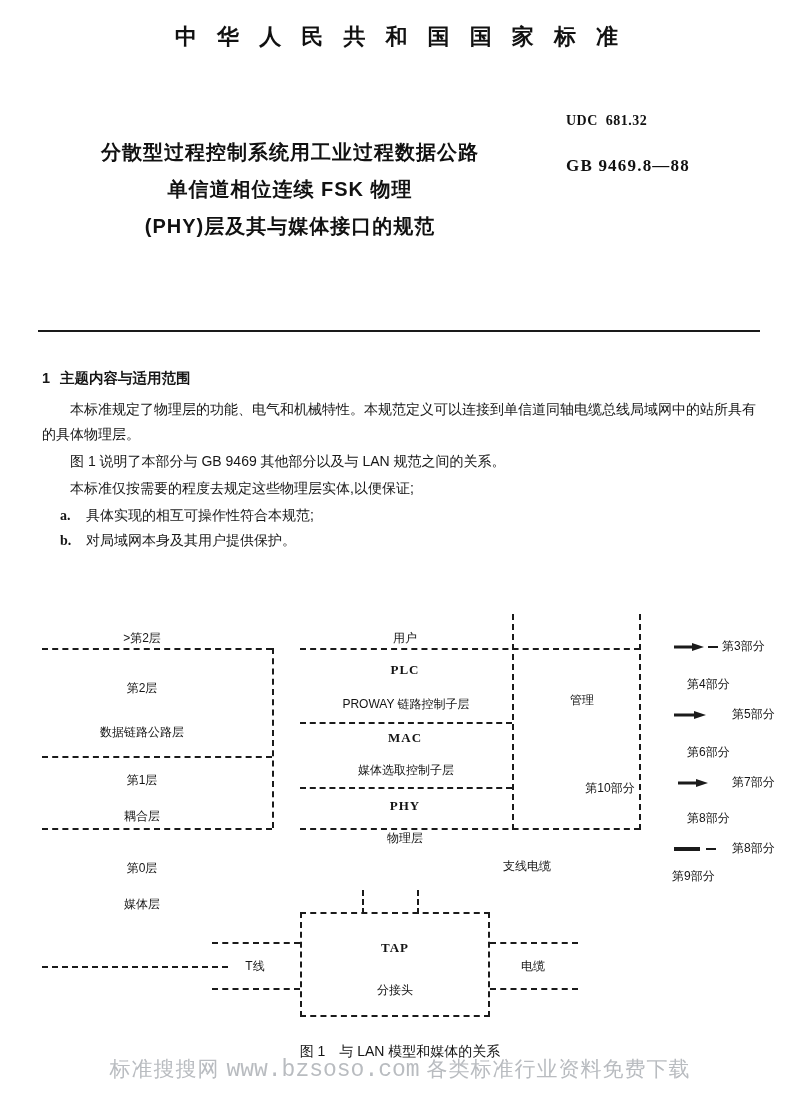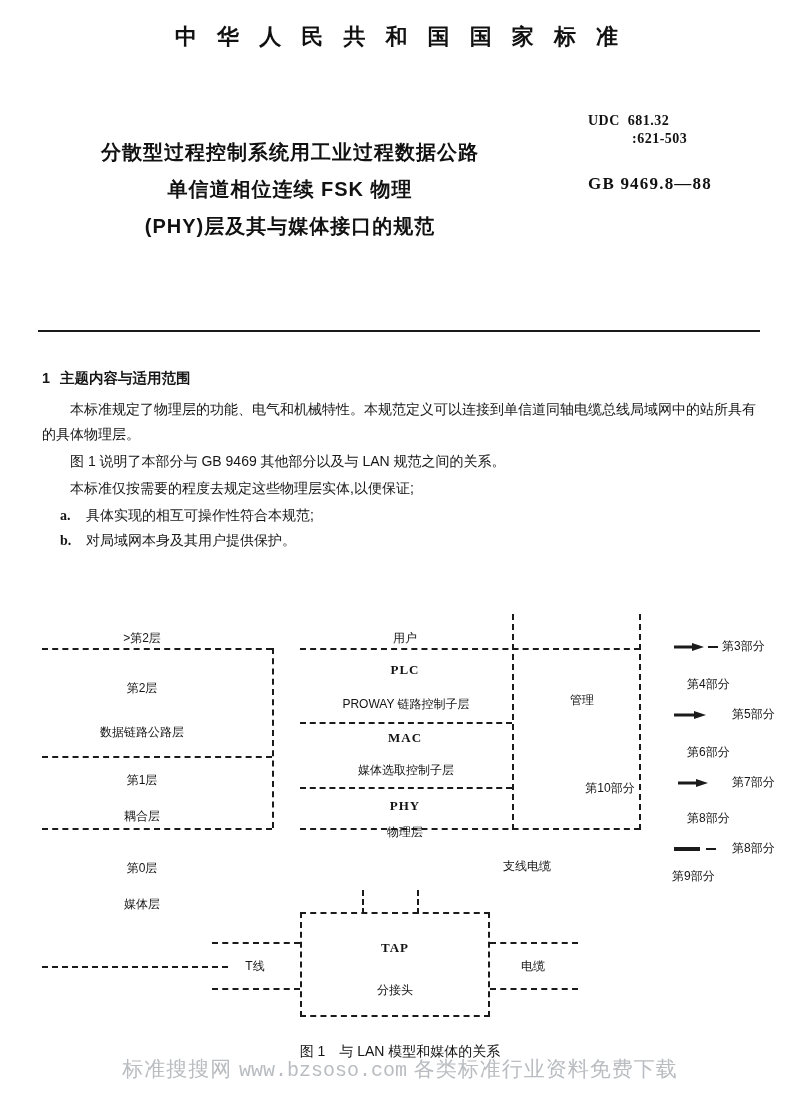--- a/index.html
+++ b/index.html
@@ -66,21 +66,21 @@
     font-family: "Liberation Sans", "DejaVu Sans", sans-serif;
     font-size: 20px;
     font-weight: bold;
     letter-spacing: 1px;
     line-height: 37px;
     color: #111;
   }
 
   .code-block {
     position: absolute;
-    left: 588px;
+    left: 566px;
     top: 112px;
     width: 200px;
     font-family: "Liberation Serif", "DejaVu Serif", serif;
     color: #111;
   }
   .udc-row {
     font-size: 14px;
     font-weight: bold;
     letter-spacing: 0.5px;
     line-height: 18px;
@@ -214,41 +214,40 @@
     top: 1055px;
     text-align: center;
     color: #b9bcc0;
     font-family: "Liberation Sans", "DejaVu Sans", sans-serif;
     font-size: 21px;
     letter-spacing: 1px;
     white-space: nowrap;
   }
   .footer .url {
     font-family: "Liberation Mono", "DejaVu Sans Mono", monospace;
-    font-size: 20px;
+    font-size: 23px;
     letter-spacing: 0px;
   }
 </style>
 </head>
 <body>
 
 <div id="page">
 
 
   <div class="national-standard layer">中 华 人 民 共 和 国 国 家 标 准</div>
 
   <div class="title-block layer">
     <div class="title-line">分散型过程控制系统用工业过程数据公路</div>
     <div class="title-line">单信道相位连续 FSK 物理</div>
     <div class="title-line">(PHY)层及其与媒体接口的规范</div>
   </div>
 
   <div class="code-block layer">
     <div class="udc-row">UDC  681.32</div>
-    <div class="udc-row" style="padding-left:44px;">:621-503</div>
     <div class="gb-row">GB 9469.8—88</div>
   </div>
 
 
   <div class="hrule"></div>
 
   <div class="body-text layer">
 
     <div class="sec-head">
       <span class="num">1</span><span>主题内容与适用范围</span>
@@ -293,21 +292,21 @@
     <div class="fig-lab" style="left:40px;  top:208px; width:120px;">耦合层</div>
     <div class="fig-lab" style="left:40px;  top:260px; width:120px;">第0层</div>
     <div class="fig-lab" style="left:40px;  top:296px; width:120px;">媒体层</div>
 
     <div class="fig-lab" style="left:288px; top:30px;  width:150px;">用户</div>
     <div class="fig-lab mono" style="left:288px; top:62px;  width:150px;">PLC</div>
     <div class="fig-lab" style="left:258px; top:96px;  width:212px;">PROWAY 链路控制子层</div>
     <div class="fig-lab mono" style="left:288px; top:130px; width:150px;">MAC</div>
     <div class="fig-lab" style="left:258px; top:162px; width:212px;">媒体选取控制子层</div>
     <div class="fig-lab mono" style="left:288px; top:198px; width:150px;">PHY</div>
-    <div class="fig-lab" style="left:288px; top:224px; width:150px;">物理层</div>
+    <div class="fig-lab" style="left:288px; top:230px; width:150px;">物理层</div>
 
     <div class="fig-lab" style="left:490px; top:92px;  width:100px;">管理</div>
     <div class="fig-lab" style="left:508px; top:180px; width:120px;">第10部分</div>
 
     <div class="arrow-mark" style="left:632px; top:42px; width:44px;">
       <svg width="44" height="10" viewBox="0 0 44 10">
         <line x1="0" y1="5" x2="20" y2="5" stroke="#1b1b1b" stroke-width="3"></line>
         <polygon points="18,1 30,5 18,9" fill="#1b1b1b"></polygon>
         <line x1="34" y1="5" x2="44" y2="5" stroke="#1b1b1b" stroke-width="2"></line>
       </svg>

